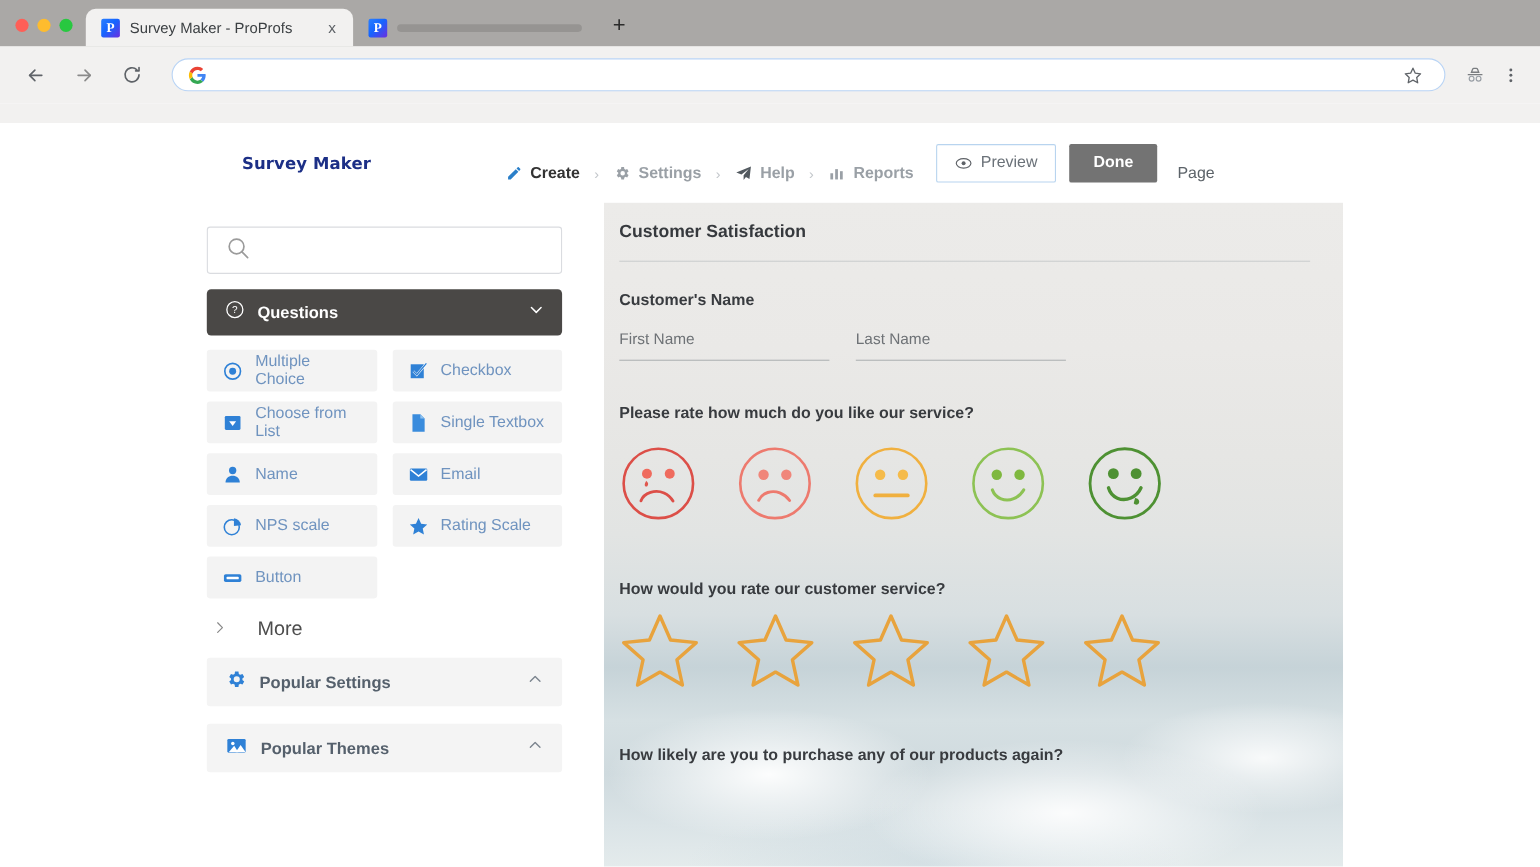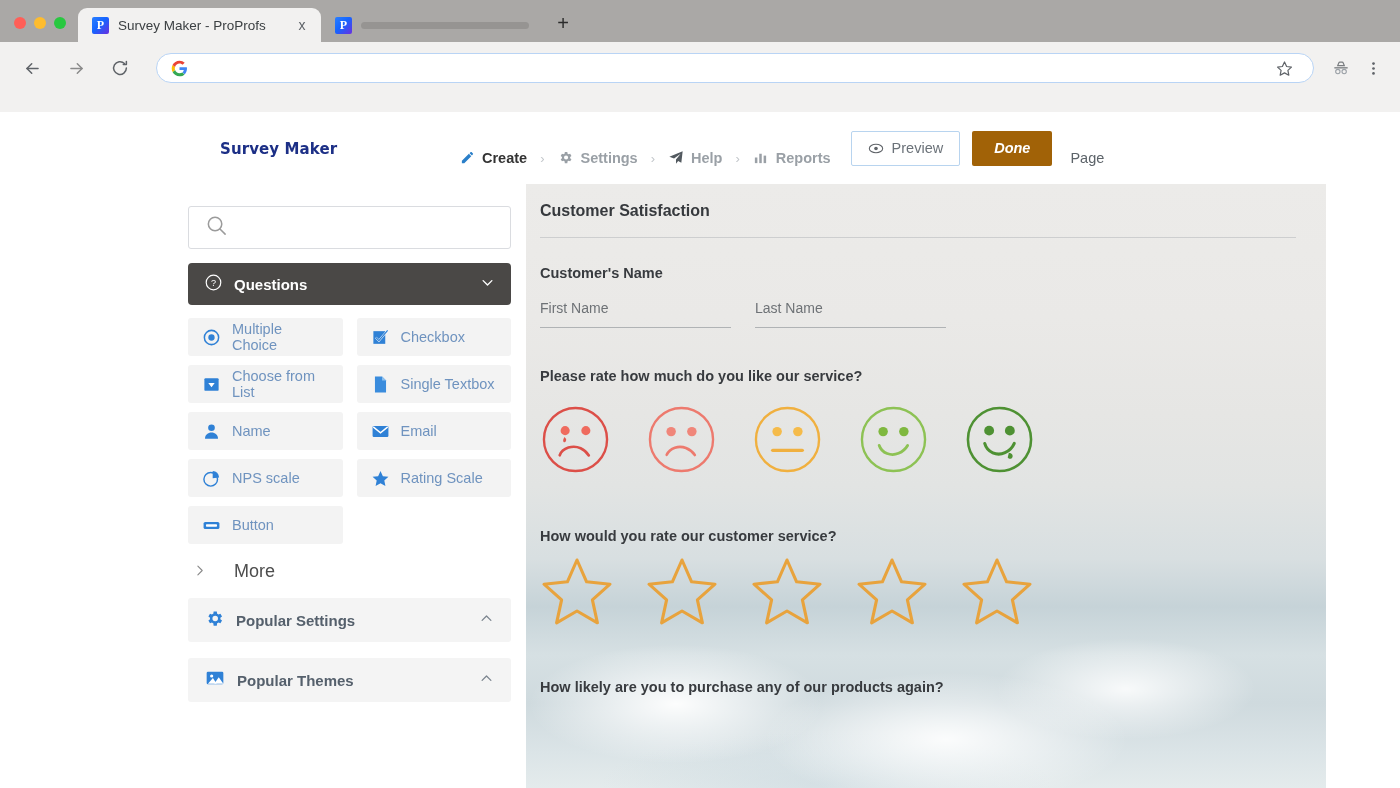--- a/index.html
+++ b/index.html
@@ -167,29 +167,28 @@
     border: 1px solid #b8d4ef;
     background: #ffffff;
     color: #6b7279;
     font-size: 14.5px;
     height: 35px;
     padding: 0 16px;
     margin-left: 14px;
     border-radius: 2px;
   }
   #btn-done {
-    background: #a16207;
+    background: #737373;
     color: #ffffff;
     font-size: 14.5px; font-weight: bold;
     height: 35px;
     padding: 0 22px;
     display: flex; align-items: center;
     border-radius: 2px;
     margin-left: 12px;
-    font-style: italic;
   }
   #btn-help {
     color: #5c6369;
     font-size: 14.5px;
     margin-left: 18px;
   }
 
   
   #body-row { display: flex; height: 604px; }
   #sidebar {
@@ -253,24 +252,25 @@
     background: #f4f4f4;
     border-radius: 3px;
     display: flex; align-items: center;
     padding: 0 17px;
     gap: 12px;
   }
   .collapse-label { flex: 1; font-size: 15px; font-weight: bold; color: #55606c; }
 
   
   #survey-pane {
-    width: 800px;
+    width: 672px;
     flex: 0 0 auto;
     position: relative;
     overflow: hidden;
+    margin-left: 23px;
   }
   #survey-bg {
     position: absolute; inset: 0;
     background:
       radial-gradient(ellipse 210px 85px at 150px 520px, rgba(255,255,255,0.95) 0%, rgba(255,255,255,0) 70%),
       radial-gradient(ellipse 260px 95px at 420px 555px, rgba(255,255,255,0.9) 0%, rgba(255,255,255,0) 70%),
       radial-gradient(ellipse 180px 70px at 600px 505px, rgba(255,255,255,0.85) 0%, rgba(255,255,255,0) 72%),
       radial-gradient(ellipse 300px 70px at 300px 600px, rgba(200,215,222,0.55) 0%, rgba(200,215,222,0) 75%),
       linear-gradient(to bottom,
         #ecebe9 0%,

